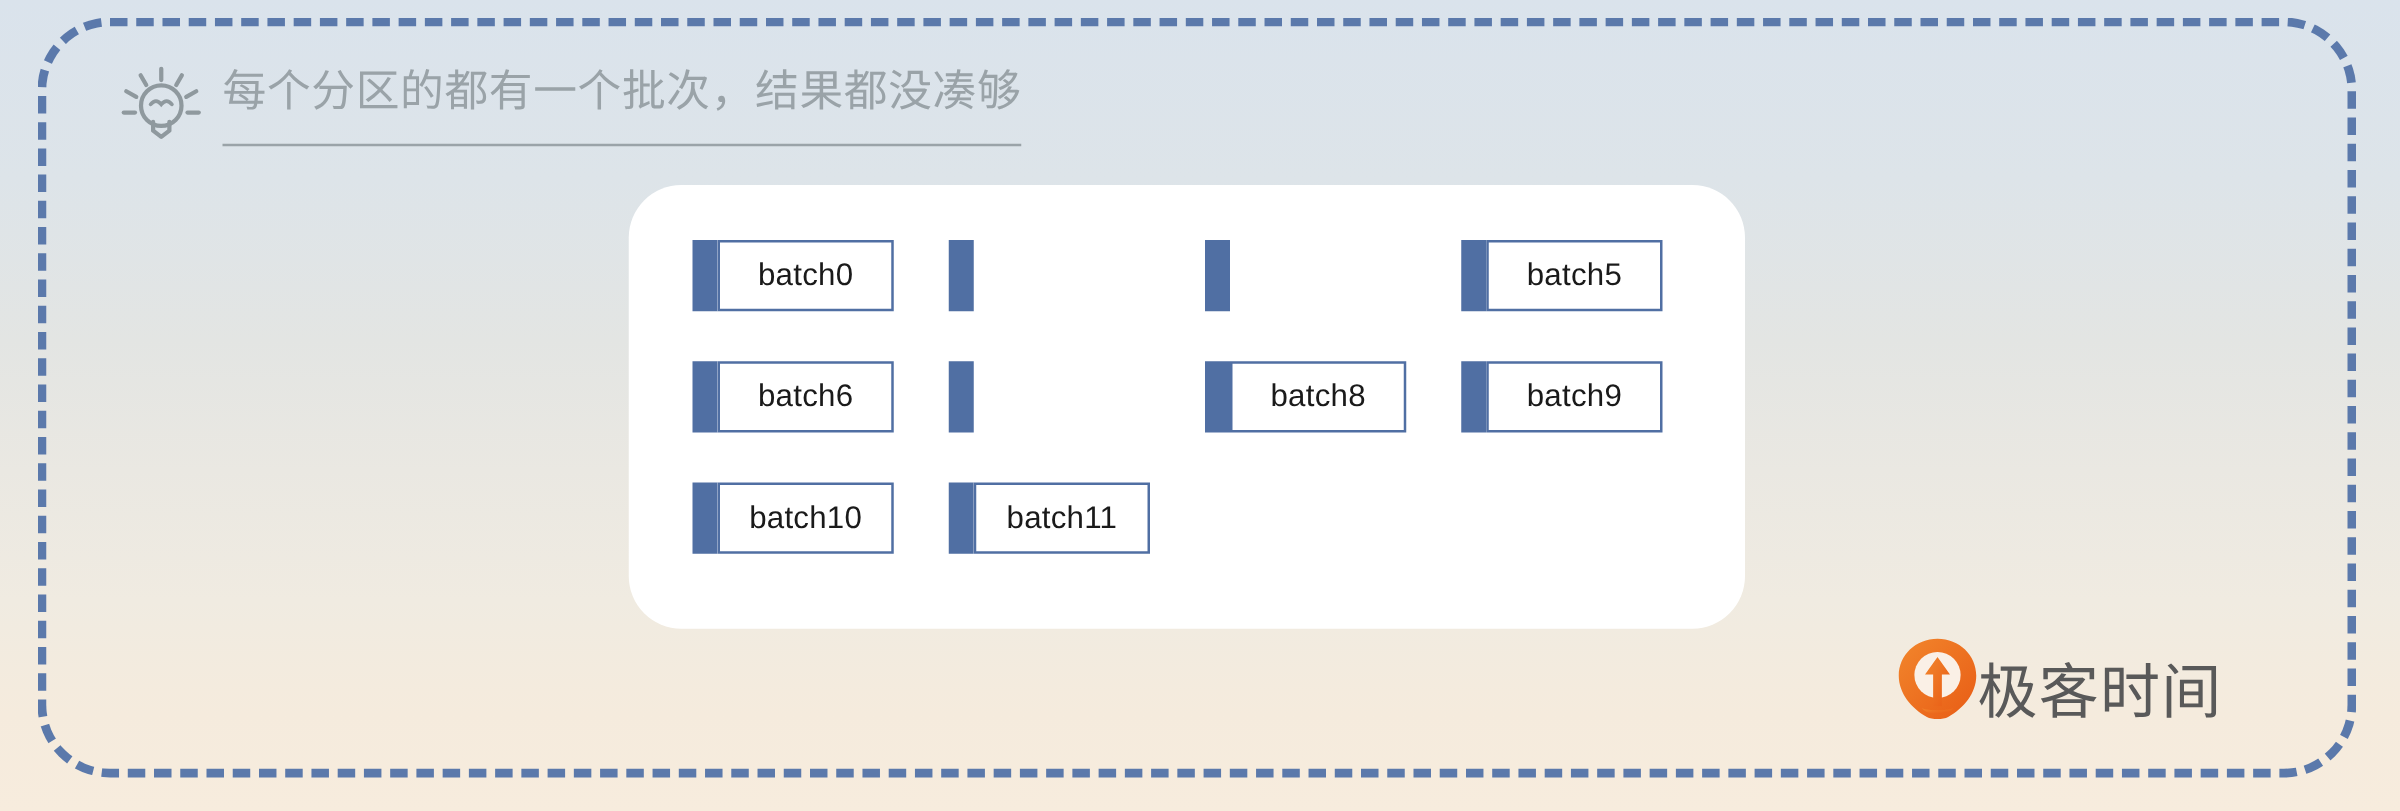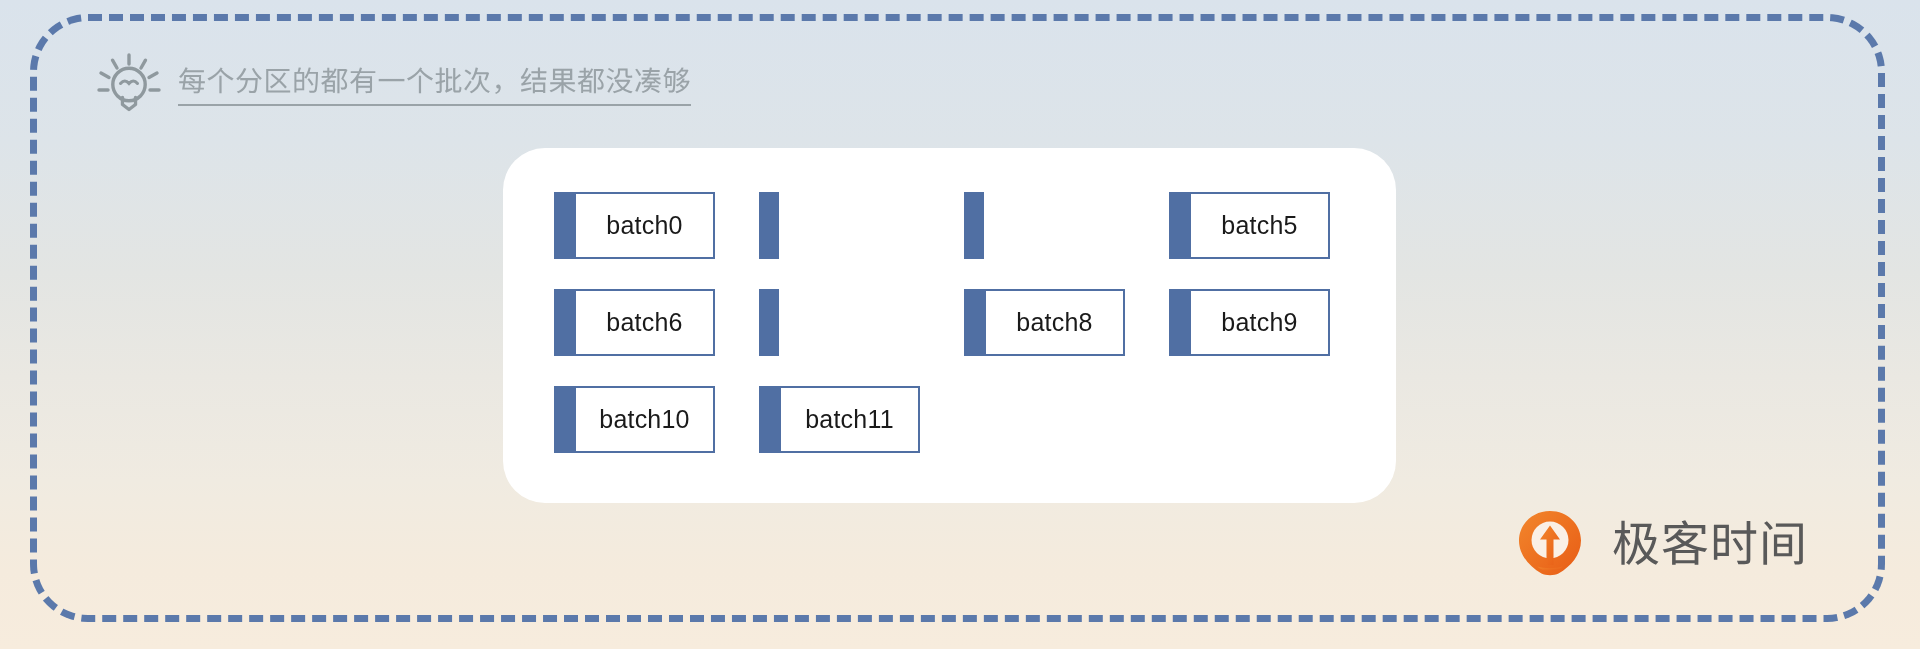--- a/index.html
+++ b/index.html
@@ -55,26 +55,26 @@
     align-items: center;
     gap: 16px;
   }
   .bulb-icon {
     width: 66px;
     height: 66px;
     flex: 0 0 auto;
     display: block;
   }
   .header-title {
-    font-size: 28px;
+    font-size: 35px;
     line-height: 1.25;
     color: #9aa3a8;
     white-space: nowrap;
     letter-spacing: 0.5px;
-    padding-bottom: 5px;
+    padding-bottom: 19px;
     border-bottom: 2px solid #9aa3a8;
     font-family: "DejaVu Sans", "Liberation Sans", sans-serif;
   }
 
   
   .panel {
     position: absolute;
     left: 503px;
     top: 148px;
     width: 893px;
@@ -93,21 +93,21 @@
     column-gap: 44px;
     row-gap: 38px;
   }
 
   
   .batch-cell {
     position: relative;
     display: flex;
     align-items: stretch;
     width: 161px;
-    height: 67px;
+    height: 57px;
     box-sizing: border-box;
   }
   .batch-bar {
     flex: 0 0 20px;
     background: #506fa3;
     box-sizing: border-box;
   }
   .batch-body {
     flex: 1 1 auto;
     background: #ffffff;
@@ -125,22 +125,22 @@
     font-family: "Liberation Sans", "DejaVu Sans", sans-serif;
     white-space: nowrap;
   }
 
   
   .brand {
     position: absolute;
     left: 1518px;
     top: 510px;
     display: flex;
-    align-items: center;
-    gap: 30px;
+    align-items: flex-end;
+    gap: 0;
   }
   .brand-mark {
     width: 64px;
     height: 68px;
     flex: 0 0 auto;
     display: block;
   }
   .brand-text {
     font-size: 48px;
     color: #595959;

